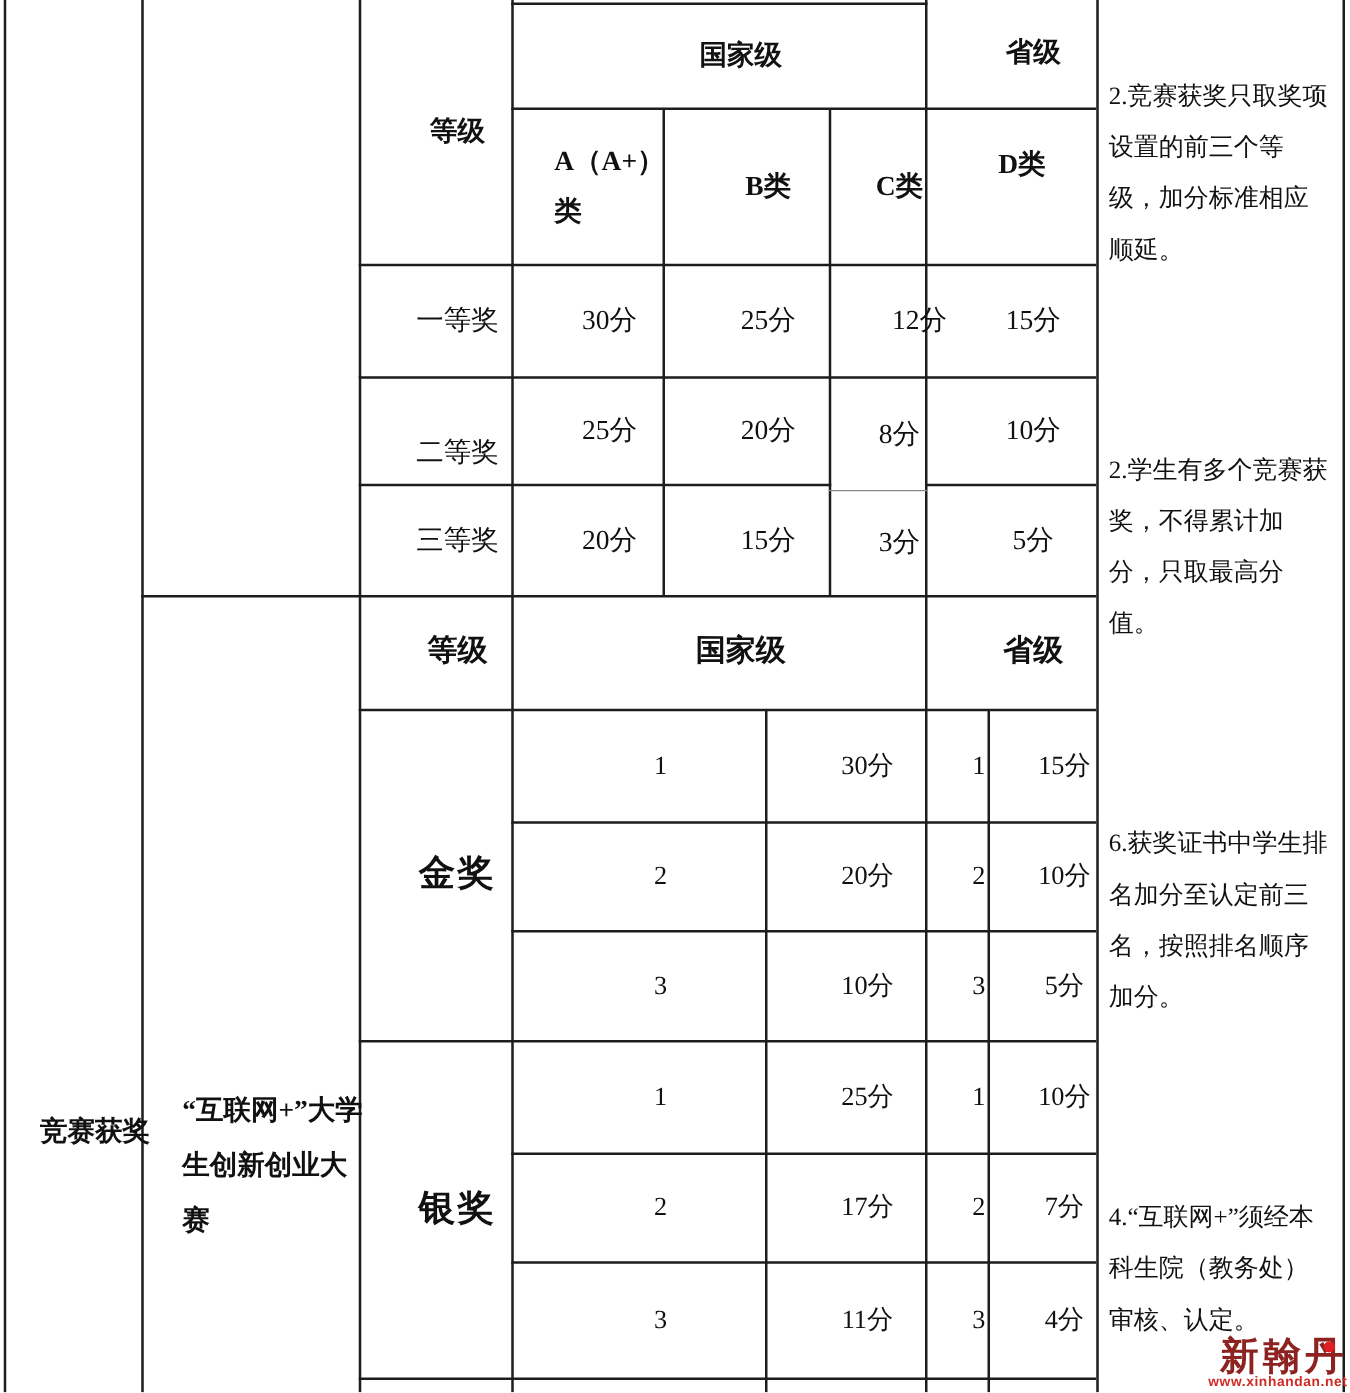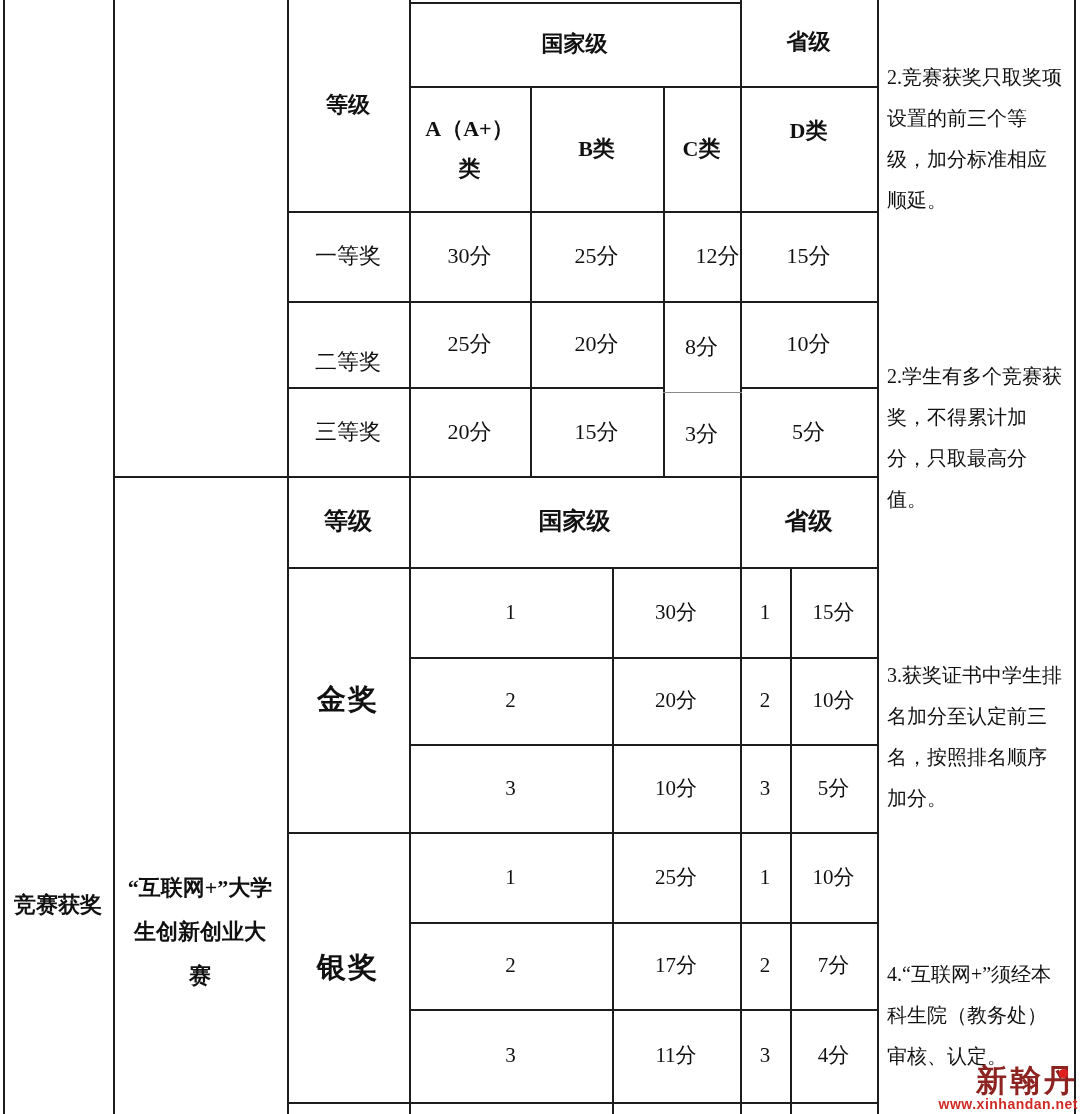--- a/index.html
+++ b/index.html
@@ -2,35 +2,35 @@
 <html><head>
 <meta charset="utf-8">
 <style>
   html,body{margin:0;padding:0;background:#ffffff;}
   #page{position:relative;width:1080px;height:1114px;background:#fff;overflow:hidden;
         font-family:"Liberation Serif","DejaVu Serif",serif;color:#111;}
   .hl{position:absolute;height:2px;background:#1d1d1d;}
   .vl{position:absolute;width:2px;background:#1d1d1d;}
   .hl.thin{height:1px;background:#8a8a8a;}
   .cell{position:absolute;display:flex;align-items:center;justify-content:center;
-        text-align:center;white-space:pre-line;font-size:22px;line-height:1.45;}
+        text-align:left;white-space:pre-line;font-size:22px;line-height:1.45;padding-left:18px;}
   .bold{font-weight:bold;}
   .hdr2{font-size:24px;}
   .award{font-size:29px;letter-spacing:2px;}
   .comp1{line-height:52px;}
   .comp2{line-height:44px;}
   .small{font-size:21px;}
   .notes{position:absolute;left:879px;top:0;width:187px;height:1114px;
          padding:16px 4px 0 8px;font-size:20px;line-height:41px;
          white-space:pre-line;text-align:left;}
   .note{margin:0 0 94px 0;}
   .wm{position:absolute;right:2px;bottom:2px;width:140px;text-align:right;z-index:5;background:transparent;}
   .wm-logo{font-size:31px;font-weight:bold;color:#8d2320;letter-spacing:3px;line-height:30px;position:relative;}
   .wm-dot{position:absolute;right:10px;top:3px;width:9px;height:9px;border-radius:50%;background:#e02020;}
-  .wm-url{font-size:14px;font-weight:bold;color:#cf2a24;font-family:"Liberation Sans",sans-serif;letter-spacing:.5px;}
+  .wm-url{font-size:11px;font-weight:bold;color:#cf2a24;font-family:"Liberation Sans",sans-serif;letter-spacing:.5px;}
 </style>
 </head>
 <body>
 
 <div id="page">
 
   <div class="vl" style="left:3px;top:0;height:1114px"></div>
   <div class="vl" style="left:113px;top:0;height:1114px"></div>
   <div class="vl" style="left:287px;top:0;height:1114px"></div>
   <div class="vl" style="left:409px;top:0;height:1114px"></div>
@@ -131,21 +131,21 @@
 
   <div class="notes">
     <div class="note">2.竞赛获奖只取奖项
 设置的前三个等
 级，加分标准相应
 顺延。</div>
     <div class="note">2.学生有多个竞赛获
 奖，不得累计加
 分，只取最高分
 值。</div>
-    <div class="note">3.获奖证书中学生排
+    <div class="note">6.获奖证书中学生排
 名加分至认定前三
 名，按照排名顺序
 加分。</div>
     <div class="note">4.“互联网+”须经本
 科生院（教务处）
 审核、认定。</div>
   </div>
 
   <div class="wm">
     <div class="wm-logo">

